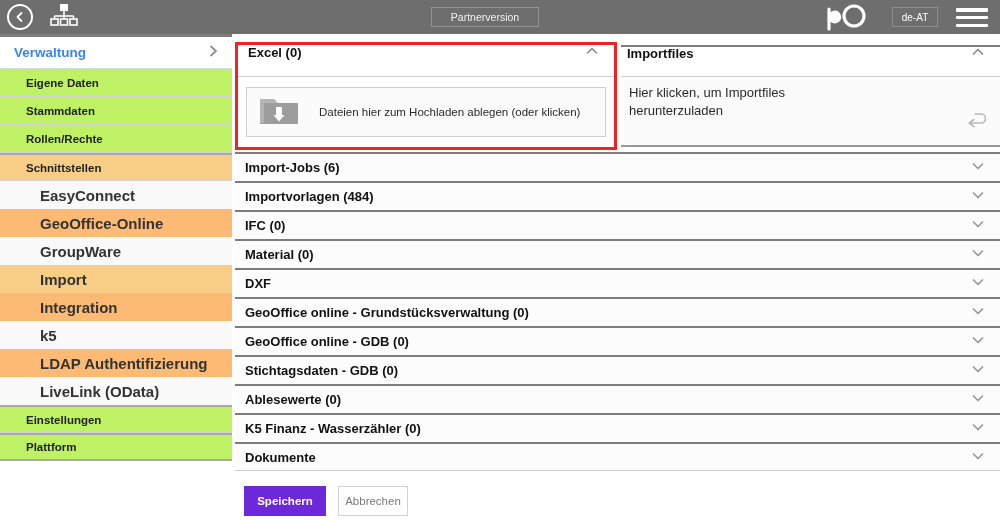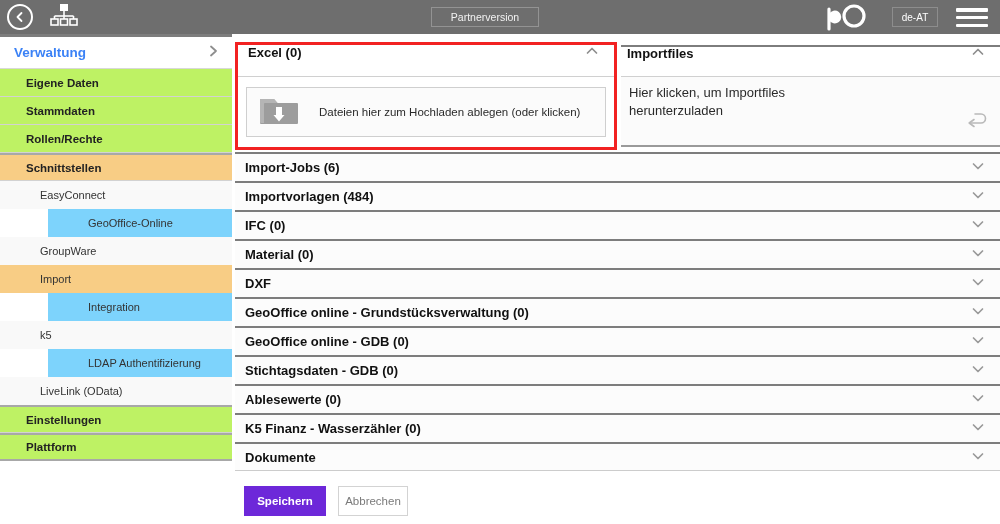--- a/index.html
+++ b/index.html
@@ -84,24 +84,24 @@
     padding-left: 26px;
     font-size: 11.5px; font-weight: bold; color: #222222;
     border-bottom: 1px solid #d2d2d2;
     background: #bef264;
     cursor: pointer;
   }
   .side-sub {
     height: 28px;
     display: flex; align-items: center;
     padding-left: 40px;
-    font-size: 11px; font-weight: normal; color: #333333;
-    cursor: pointer;
-  }
-  .side-sub.alt { background: #7dd3fc; margin-left: 48px; }
+    font-size: 15px; font-weight: bold; color: #333333;
+    cursor: pointer;
+  }
+  .side-sub.alt { background: #fdba74; }
   .side-sub.plain { background: #f9f9f9; }
   .side-row.active, .side-sub.active { background: #f8cd85; }
   .side-row.top-rule { border-top: 2px solid #a8a8a8; }
   .side-row.bottom-rule { border-bottom: 2px solid #a8a8a8; }
 
   
   .main {
     position: absolute; top: 34px; left: 232px;
     width: 768px; height: 490px;
     background: #ffffff;

